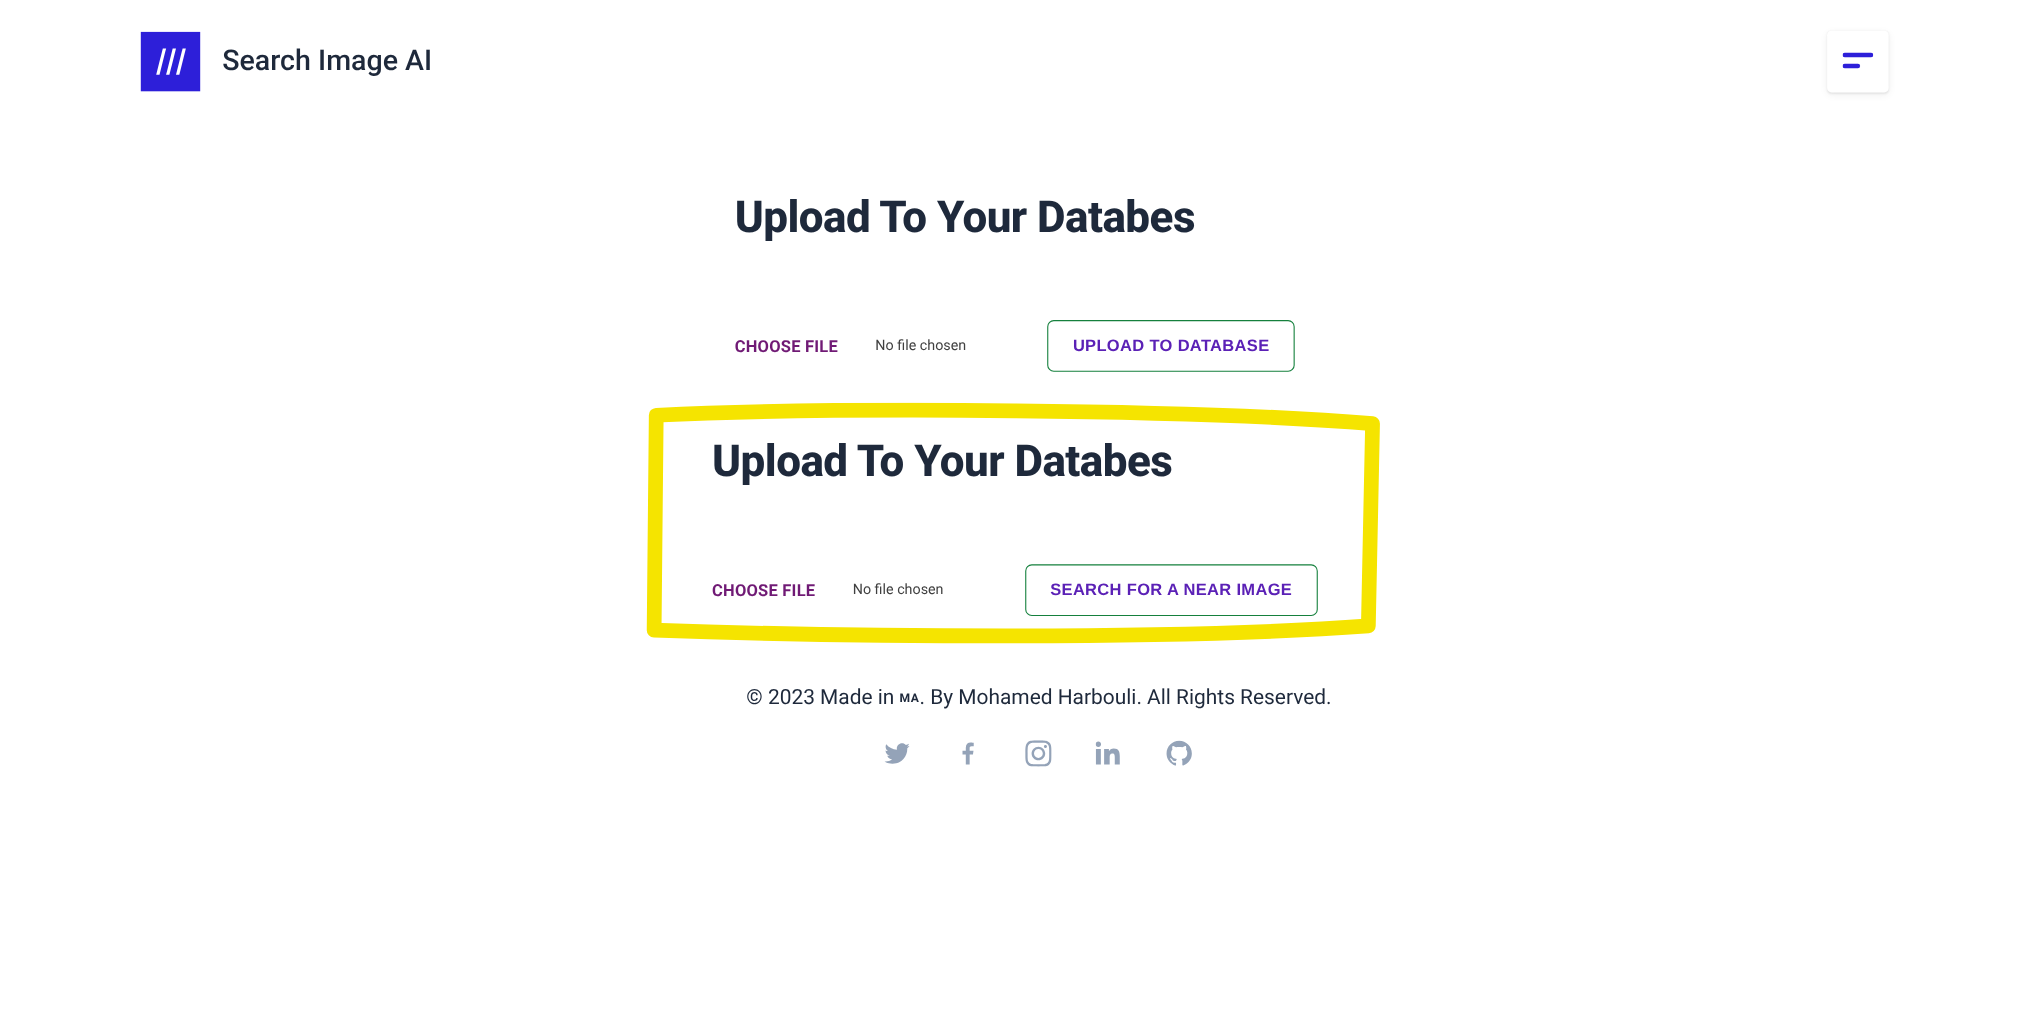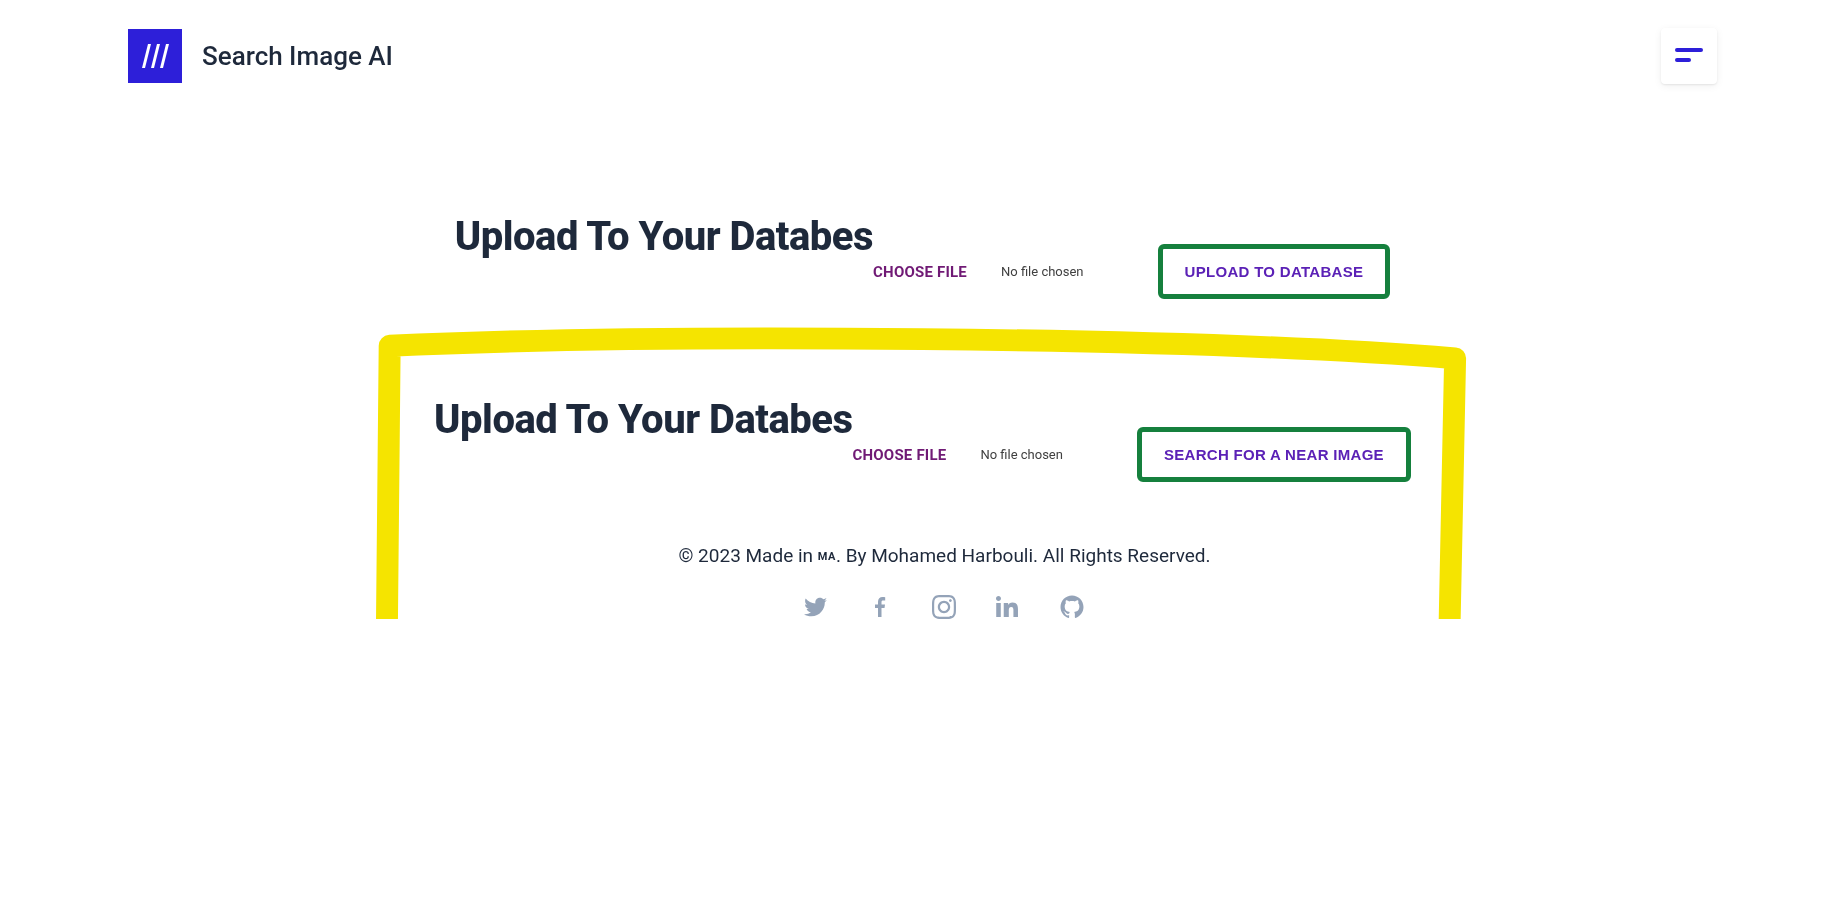--- a/index.html
+++ b/index.html
@@ -52,21 +52,21 @@
 
   
   .main {
     padding-top: 90px;
     display: flex;
     flex-direction: column;
     align-items: center;
   }
   .section {
     display: flex;
-    align-items: center;
+    flex-direction: column;
     position: relative;
   }
   .section-title {
     font-size: 40px;
     font-weight: 800;
     color: #1e293b;
     letter-spacing: -0.5px;
   }
   .file-row {
     margin-top: 70px;
@@ -81,21 +81,21 @@
     color: #701a75;
     text-transform: uppercase;
     cursor: pointer;
   }
   .file-status {
     font-size: 13px;
     color: #404040;
   }
   .action-btn {
     margin-left: 40px;
-    border: 5px solid #15803d;
+    border: 1px solid #15803d;
     color: #5b21b6;
     background: #fff;
     font-weight: 700;
     font-size: 15px;
     letter-spacing: 0.3px;
     padding: 14px 22px;
     border-radius: 6px;
     cursor: pointer;
     text-transform: uppercase;
   }

